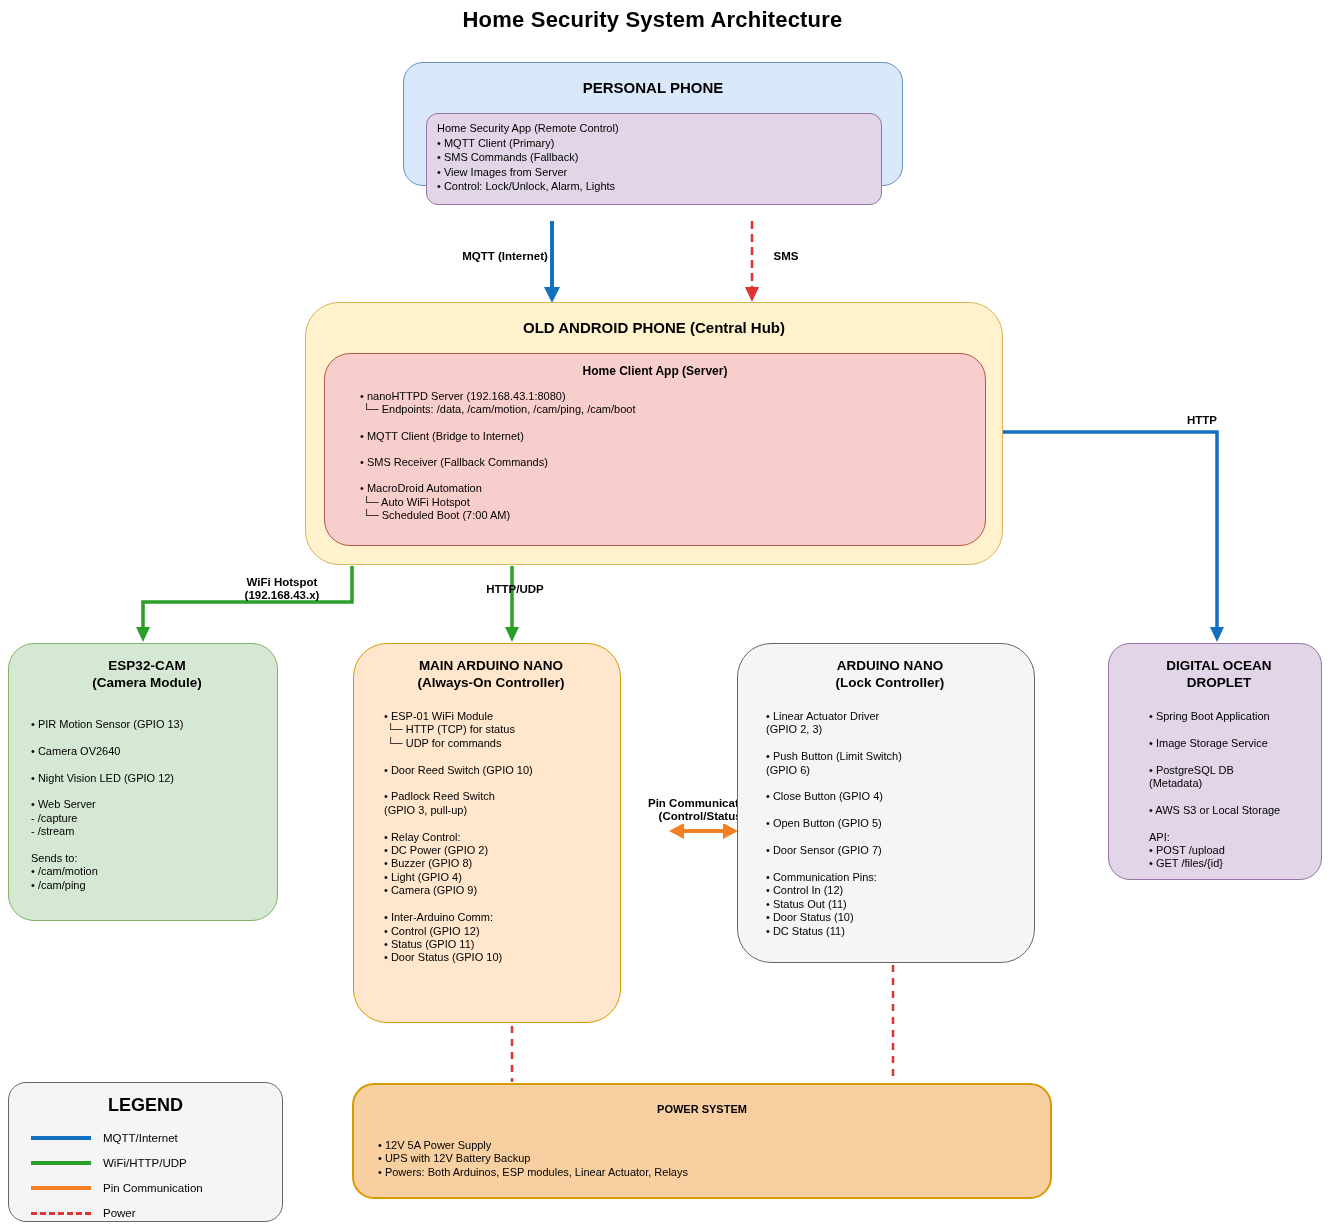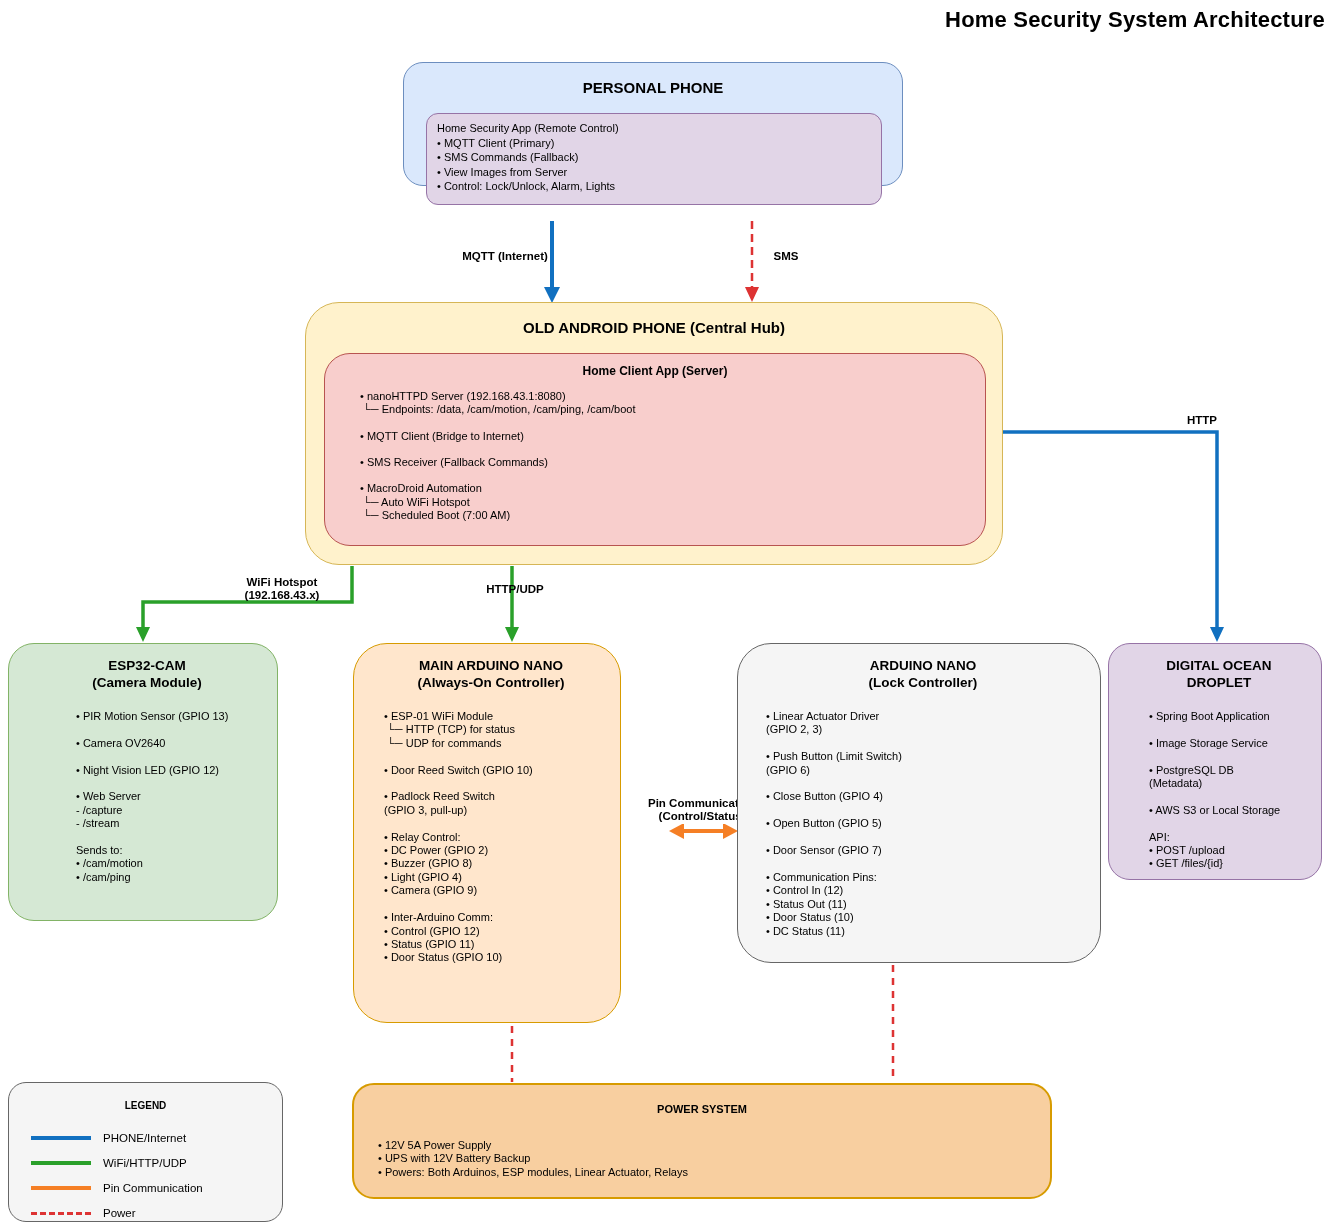--- a/index.html
+++ b/index.html
@@ -8,25 +8,24 @@
     width: 1335px;
     height: 1230px;
     background: #ffffff;
     font-family: "Liberation Sans", "DejaVu Sans", sans-serif;
     color: #000;
     overflow: hidden;
   }
   .diagram-title {
     position: absolute;
     left: 0; top: 7px; width: 1305px;
-    text-align: right;
+    text-align: center;
     font-size: 22px;
     font-weight: bold;
     letter-spacing: 0.2px;
-    padding-left: 20px;
   }
   svg.edges { position: absolute; left: 0; top: 0; }
 
   .box { position: absolute; box-sizing: border-box; }
   .box-title {
     position: absolute; left: 0; right: 0;
     text-align: center; font-weight: bold;
     white-space: pre; line-height: 17px;
   }
   .box-content {
@@ -35,30 +34,30 @@
     font-size: 11px;
     line-height: 13.4px;
   }
 
   .personal      { left: 403px; top: 62px;  width: 500px; height: 124px; background: #dae8fc; border: 1.5px solid #6c8ebf; border-radius: 20px; }
   .personal-inner{ left: 22px;  top: 50px;  width: 456px; height: 92px;  background: #e1d5e7; border: 1.5px solid #9673a6; border-radius: 12px; }
   .android       { left: 305px; top: 302px; width: 698px; height: 263px; background: #fff2cc; border: 1.5px solid #d6b656; border-radius: 34px; }
   .android-inner { left: 18px;  top: 50px;  width: 662px; height: 193px; background: #f8cecc; border: 1.5px solid #b85450; border-radius: 26px; }
   .esp32         { left: 8px;   top: 643px; width: 270px; height: 278px; background: #d5e8d4; border: 1.5px solid #82b366; border-radius: 26px; }
   .main-nano     { left: 353px; top: 643px; width: 268px; height: 380px; background: #ffe6cc; border: 1.5px solid #d79b00; border-radius: 34px; }
-  .lock-nano     { left: 737px; top: 643px; width: 364px; height: 320px; background: #f5f5f5; border: 1.5px solid #666666; border-radius: 34px; }
+  .lock-nano     { left: 737px; top: 643px; width: 298px; height: 320px; background: #f5f5f5; border: 1.5px solid #666666; border-radius: 34px; }
   .droplet       { left: 1108px;top: 643px; width: 214px; height: 237px; background: #e1d5e7; border: 1.5px solid #9673a6; border-radius: 22px; }
   .power         { left: 352px; top: 1083px;width: 700px; height: 116px; background: #f8cfa0; border: 2px solid #d79b00;   border-radius: 22px; }
   .legend        { left: 8px;   top: 1082px;width: 275px; height: 140px; background: #f5f5f5; border: 1px solid #666666;   border-radius: 18px; }
 
   .t15 { top: 16px; font-size: 15px; }
   .t13 { top: 13px; font-size: 13.5px; padding-left: 8px; }
   .t-inner { top: 9px; font-size: 12px; }
   .t-power { top: 16px; font-size: 11px; }
-  .t-legend { top: 14px; font-size: 10px; }
+  .t-legend { top: 14px; font-size: 18px; }
 
   .edge-label {
     position: absolute;
     transform: translateX(-50%);
     font-size: 11.5px;
     font-weight: bold;
     line-height: 13px;
     text-align: center;
     white-space: pre;
   }
@@ -143,21 +142,21 @@
 
 • MacroDroid Automation
  └─ Auto WiFi Hotspot
  └─ Scheduled Boot (7:00 AM)</div>
     </div>
   </div>
 
   <div class="box esp32">
     <div class="box-title t13">ESP32-CAM
 (Camera Module)</div>
-    <div class="box-content" style="left:22px; top:66px;margin-left:45px;">• PIR Motion Sensor (GPIO 13)
+    <div class="box-content" style="left:22px; top:74px;">• PIR Motion Sensor (GPIO 13)
 
 • Camera OV2640
 
 • Night Vision LED (GPIO 12)
 
 • Web Server
 - /capture
 - /stream
 
 Sends to:
@@ -232,21 +231,21 @@
     <div class="box-title t-power">POWER SYSTEM</div>
     <div class="box-content" style="left:24px; top:54px;">• 12V 5A Power Supply
 • UPS with 12V Battery Backup
 • Powers: Both Arduinos, ESP modules, Linear Actuator, Relays</div>
   </div>
 
   <div class="box legend">
     <div class="box-title t-legend">LEGEND</div>
     <div class="legend-row" style="top:48px;">
       <span class="swatch swatch-mqtt"></span>
-      <span class="legend-label">PHONE/Internet</span>
+      <span class="legend-label">MQTT/Internet</span>
     </div>
     <div class="legend-row" style="top:73px;">
       <span class="swatch swatch-wifi"></span>
       <span class="legend-label">WiFi/HTTP/UDP</span>
     </div>
     <div class="legend-row" style="top:98px;">
       <span class="swatch swatch-pin"></span>
       <span class="legend-label">Pin Communication</span>
     </div>
     <div class="legend-row" style="top:123px;">

